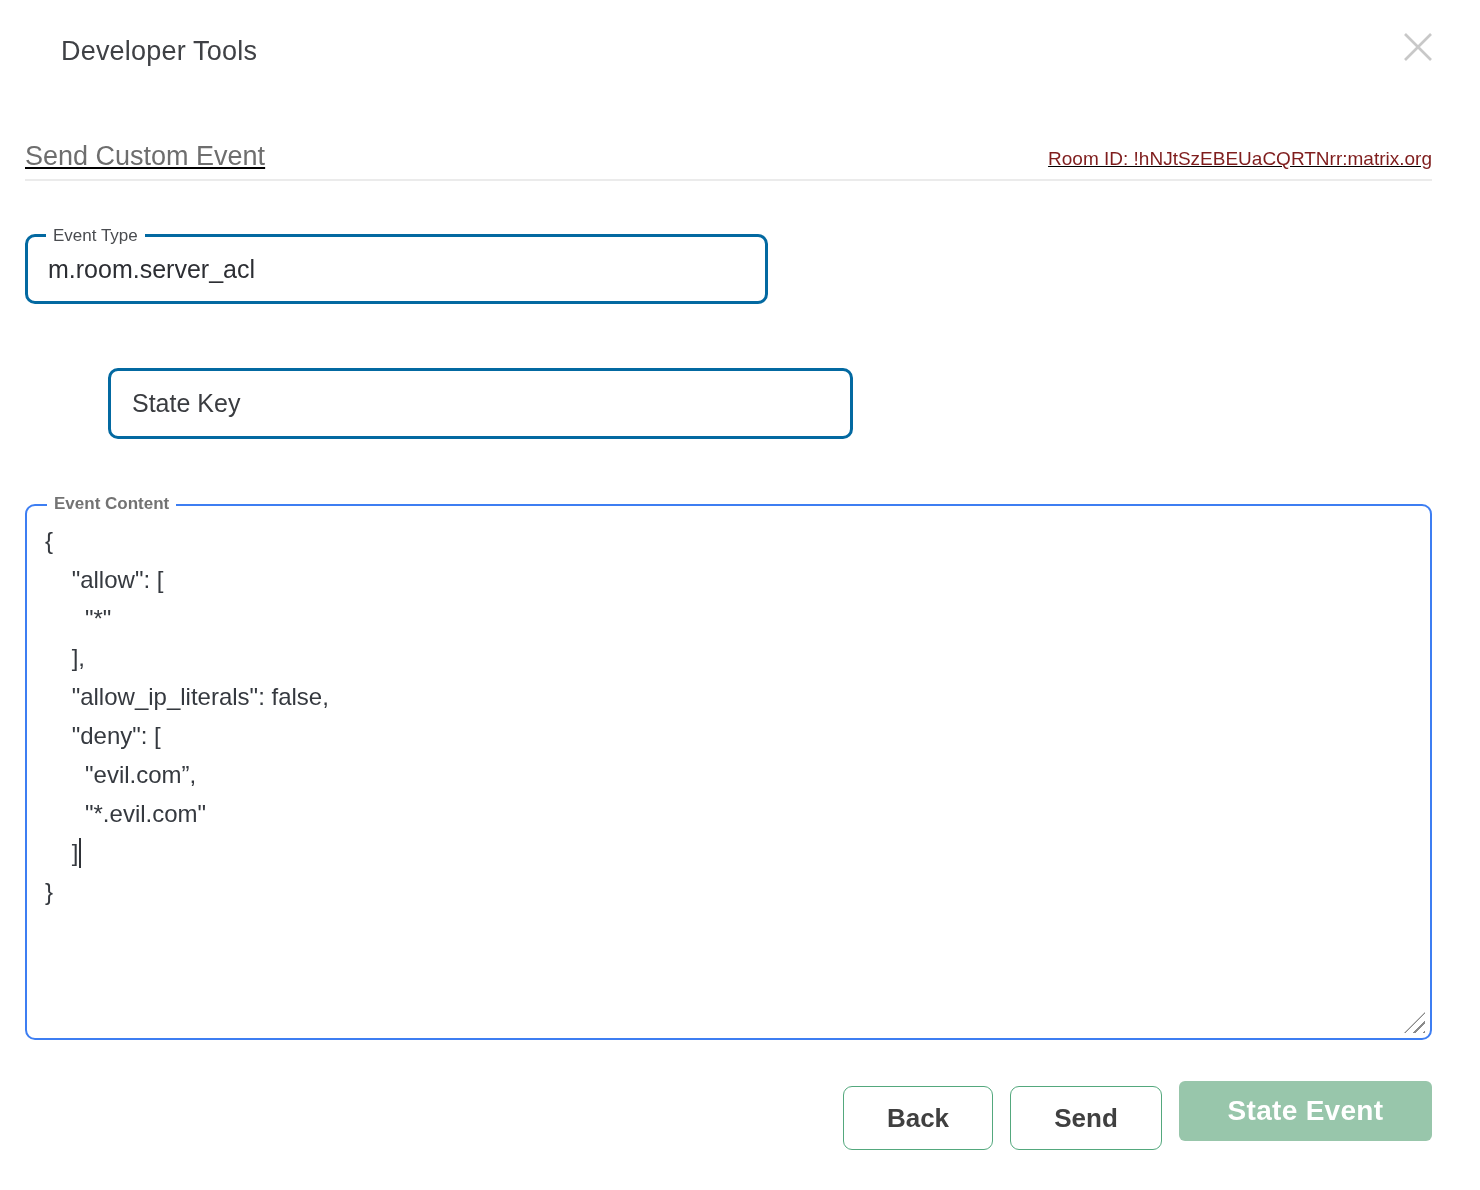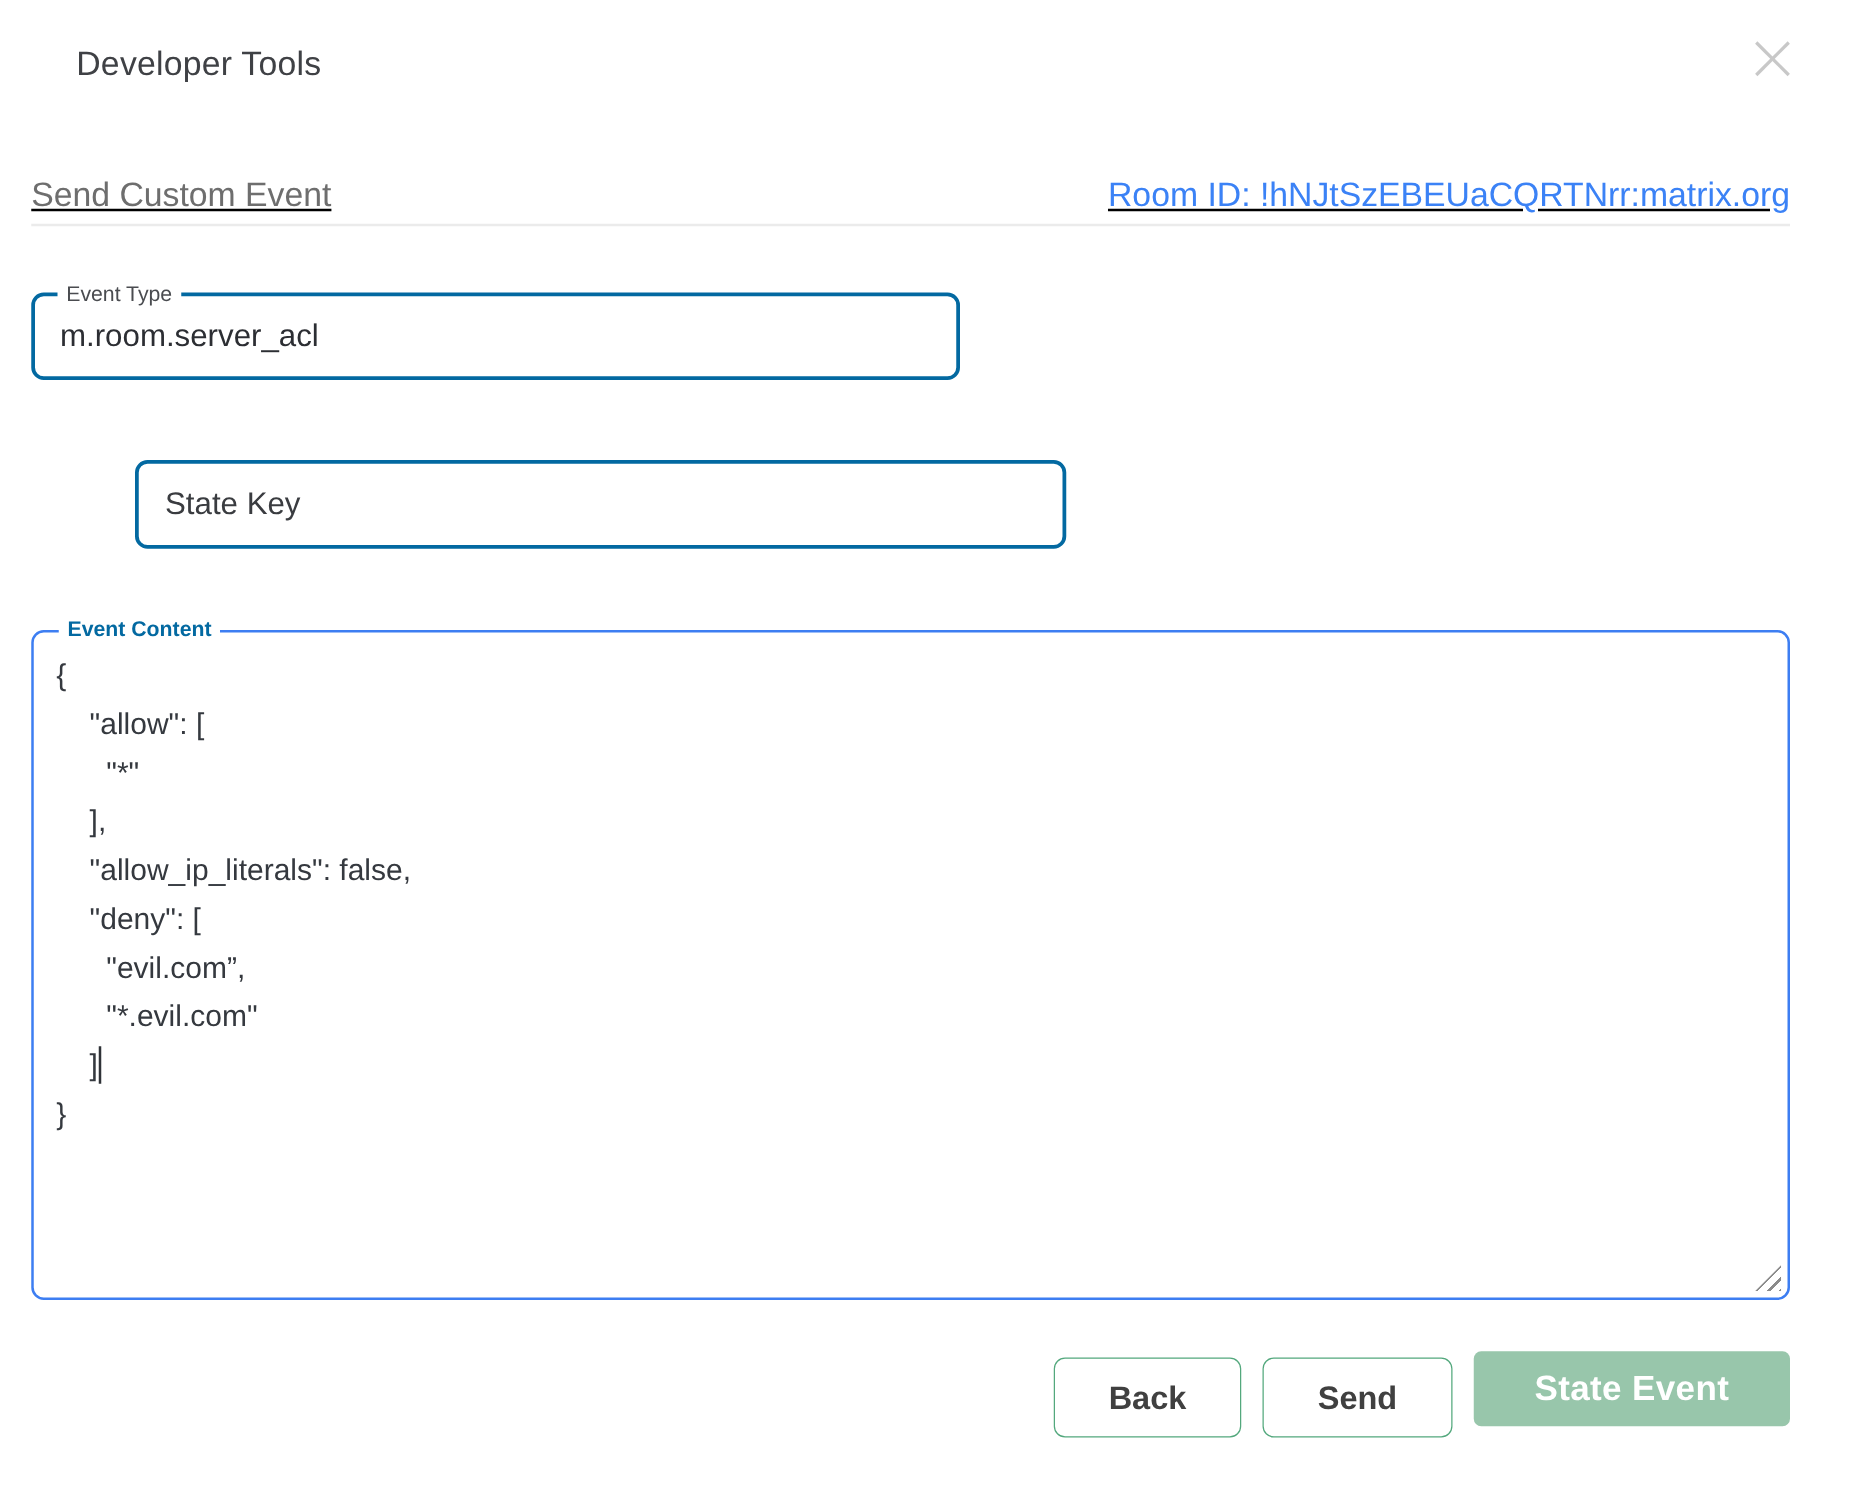--- a/index.html
+++ b/index.html
@@ -8,38 +8,38 @@
   .stage { position:relative; width:1480px; height:1190px; background:#fff; }
 
   
   .title { position:absolute; left:25px; top:36px; font-size:27px; font-weight:500;
            color:#3f4145; letter-spacing:0.2px;margin-left:36px; }
   .close-btn { position:absolute; left:1396px; top:26px; width:44px; height:44px;
                background:none; border:none; cursor:pointer; }
   .subhead { position:absolute; left:25px; top:141px; width:1407px;
              display:flex; justify-content:space-between; align-items:baseline;text-decoration:underline; }
   .subhead .left  { font-size:27px; color:#6e6e6e; }
-  .subhead .right { font-size:27px; color:#3b82f6;margin-left:47px; }
+  .subhead .right { font-size:19px; color:#7f1d1d;margin-left:47px; }
   .divider { position:absolute; left:25px; top:179px; width:1407px; height:2px;
              background:#ebebeb; }
 
   
   .field { position:absolute; border:3px solid #0369a1; border-radius:10px;
            background:#fff; display:flex; align-items:center; }
   .float-label { position:absolute; top:-12px; left:18px; background:#fff;
                  padding:0 7px; font-size:17px; color:#4a4c50; line-height:22px; }
   .event-type { left:25px; top:234px; width:743px; height:70px; padding-left:20px; }
   .event-type .value { font-size:25px; color:#2c2e33; }
   .state-key { left:108px; top:368px; width:745px; height:71px; padding-left:21px; }
   .state-key .value { font-size:25px; color:#3a3c40; }
 
   
   .content-box { position:absolute; left:25px; top:504px; width:1407px; height:536px;
                  border:2px solid #3d7ef2; border-radius:10px; background:#fff; }
-  .content-box .float-label { color:#0369a1; font-weight:600; left:20px; top:-13px; }
+  .content-box .float-label { color:#737373; font-weight:600; left:20px; top:-13px; }
   .json { position:absolute; left:18px; top:15px; right:34px; bottom:10px;
           font-size:24px; line-height:39px; white-space:pre; color:#35393f;
           overflow:hidden; }
   .caret { display:inline-block; width:2px; height:30px; background:#2f3237;
            vertical-align:-7px; margin-left:1px; }
   .resizer { position:absolute; right:5px; bottom:5px; width:21px; height:21px;
              background:repeating-linear-gradient(135deg,#8b8b8b 0 2.2px,transparent 2.2px 7px);
              clip-path:polygon(100% 0,100% 100%,0 100%); cursor:nwse-resize; }
 
   

